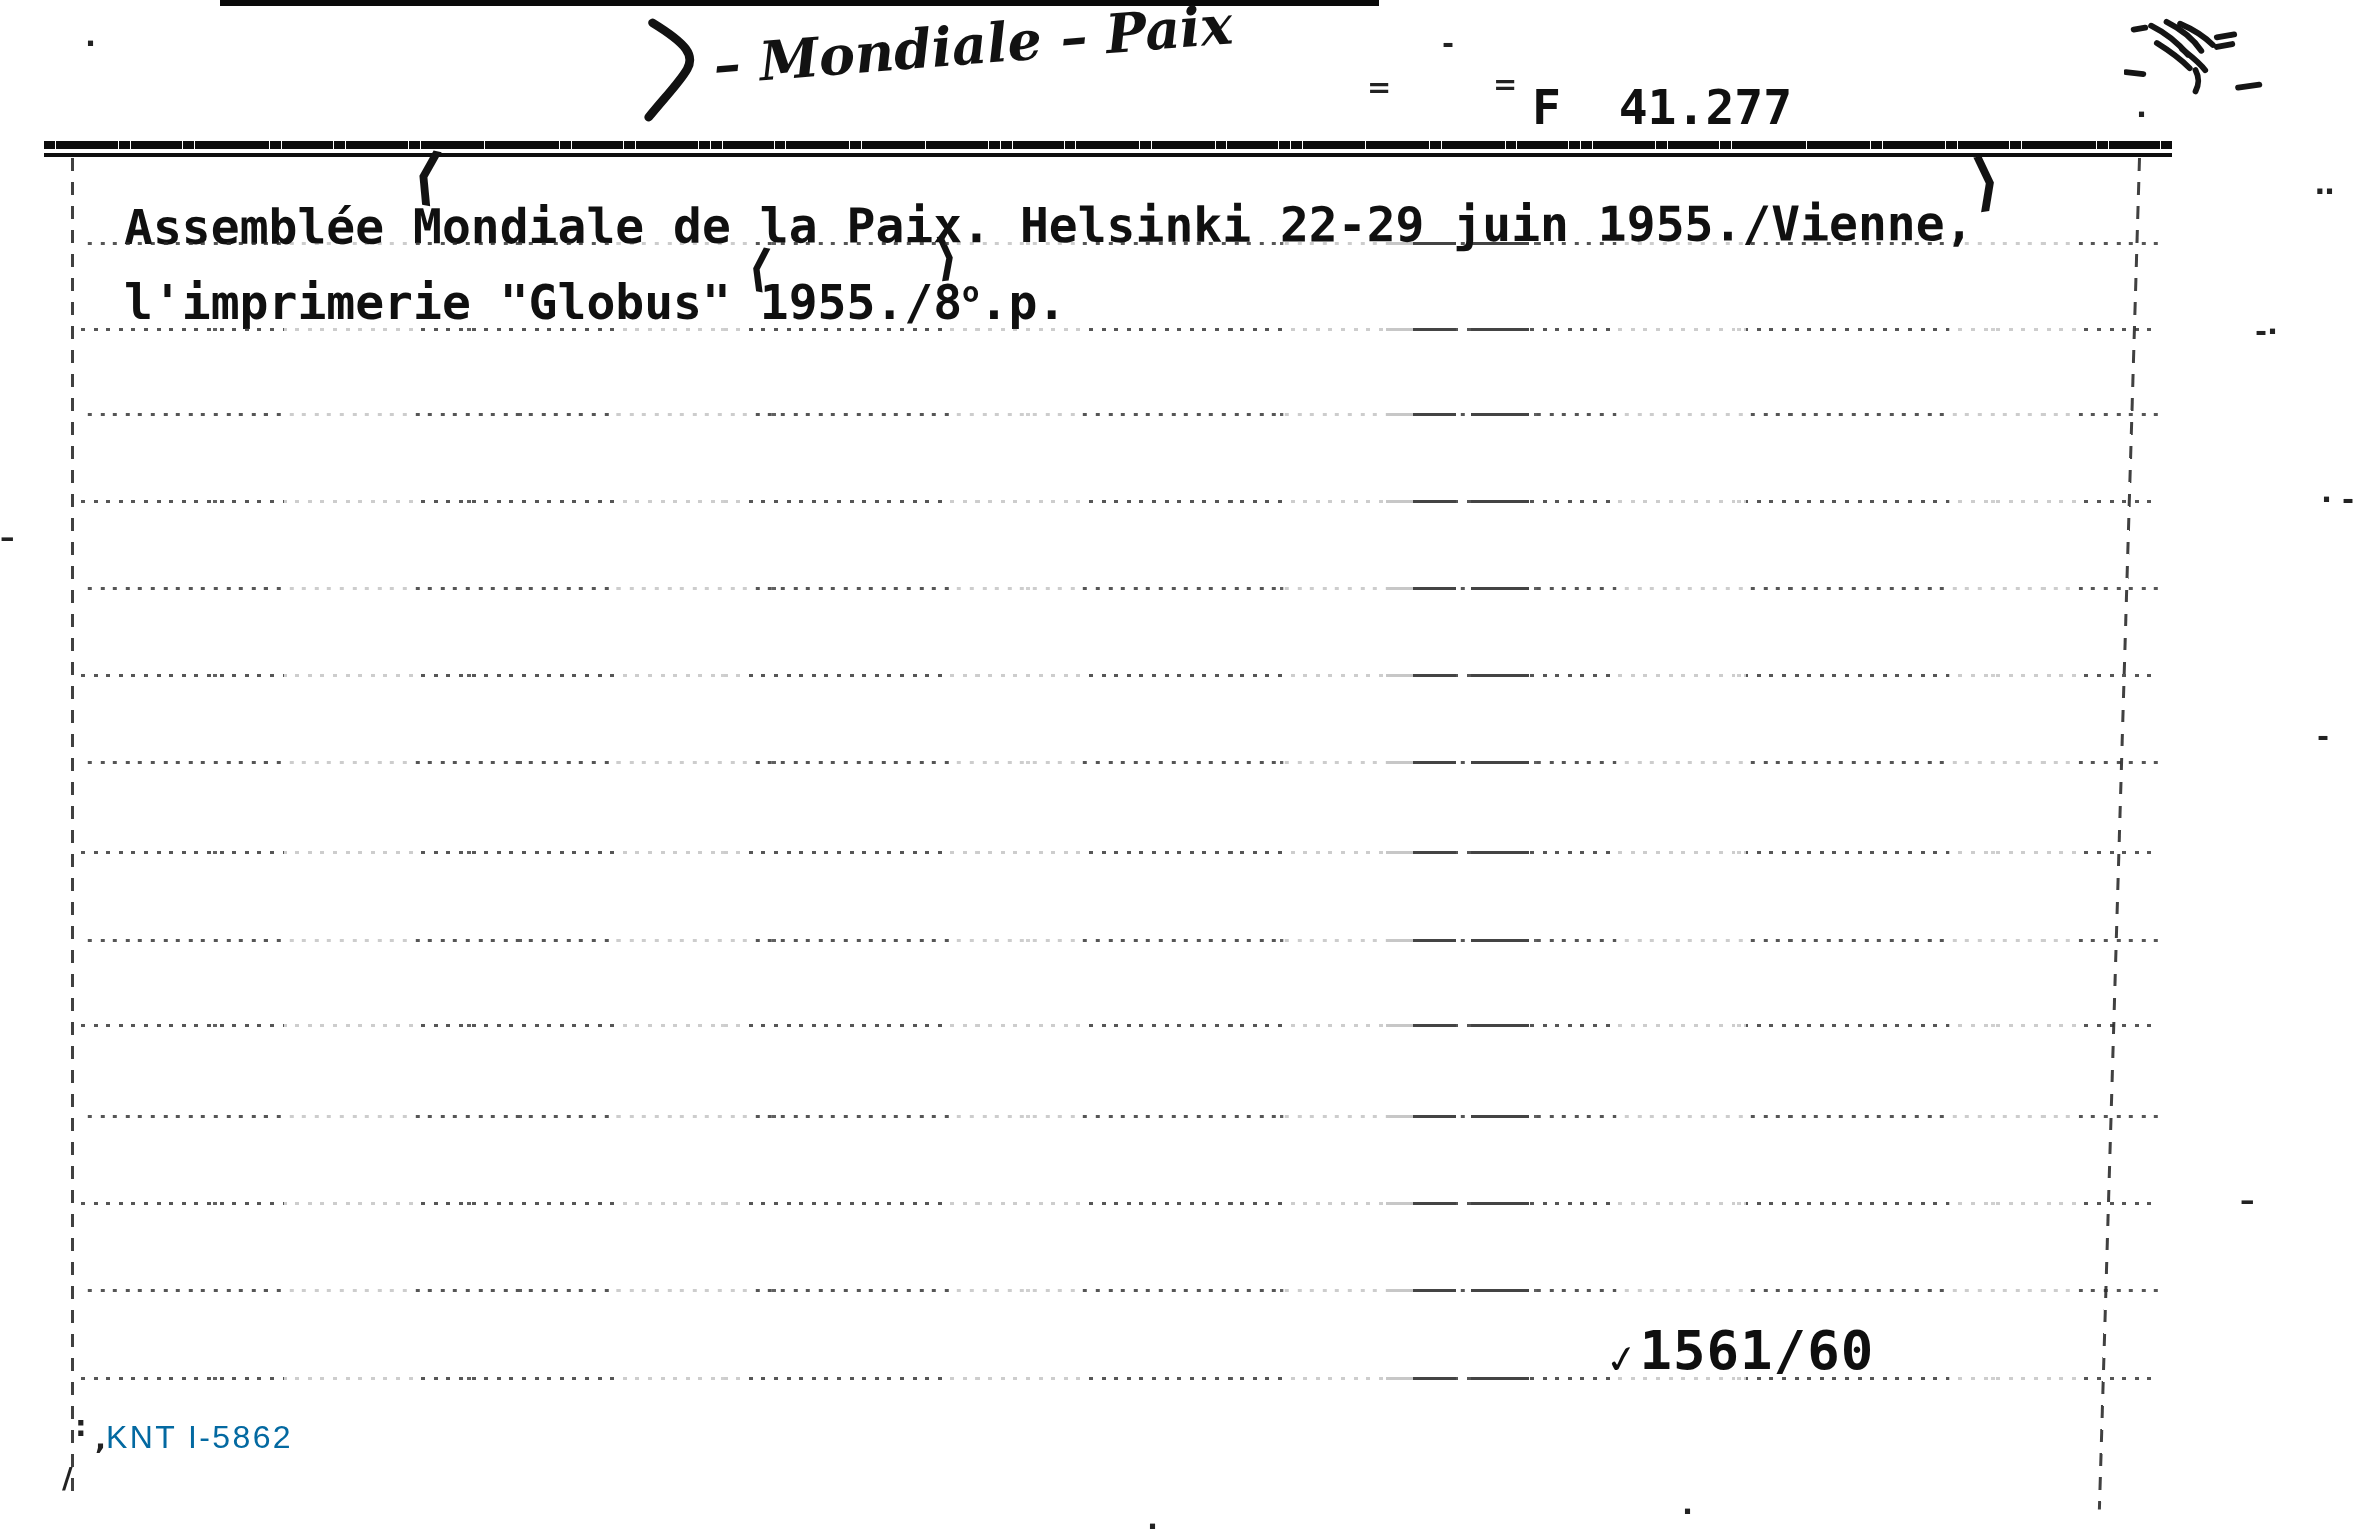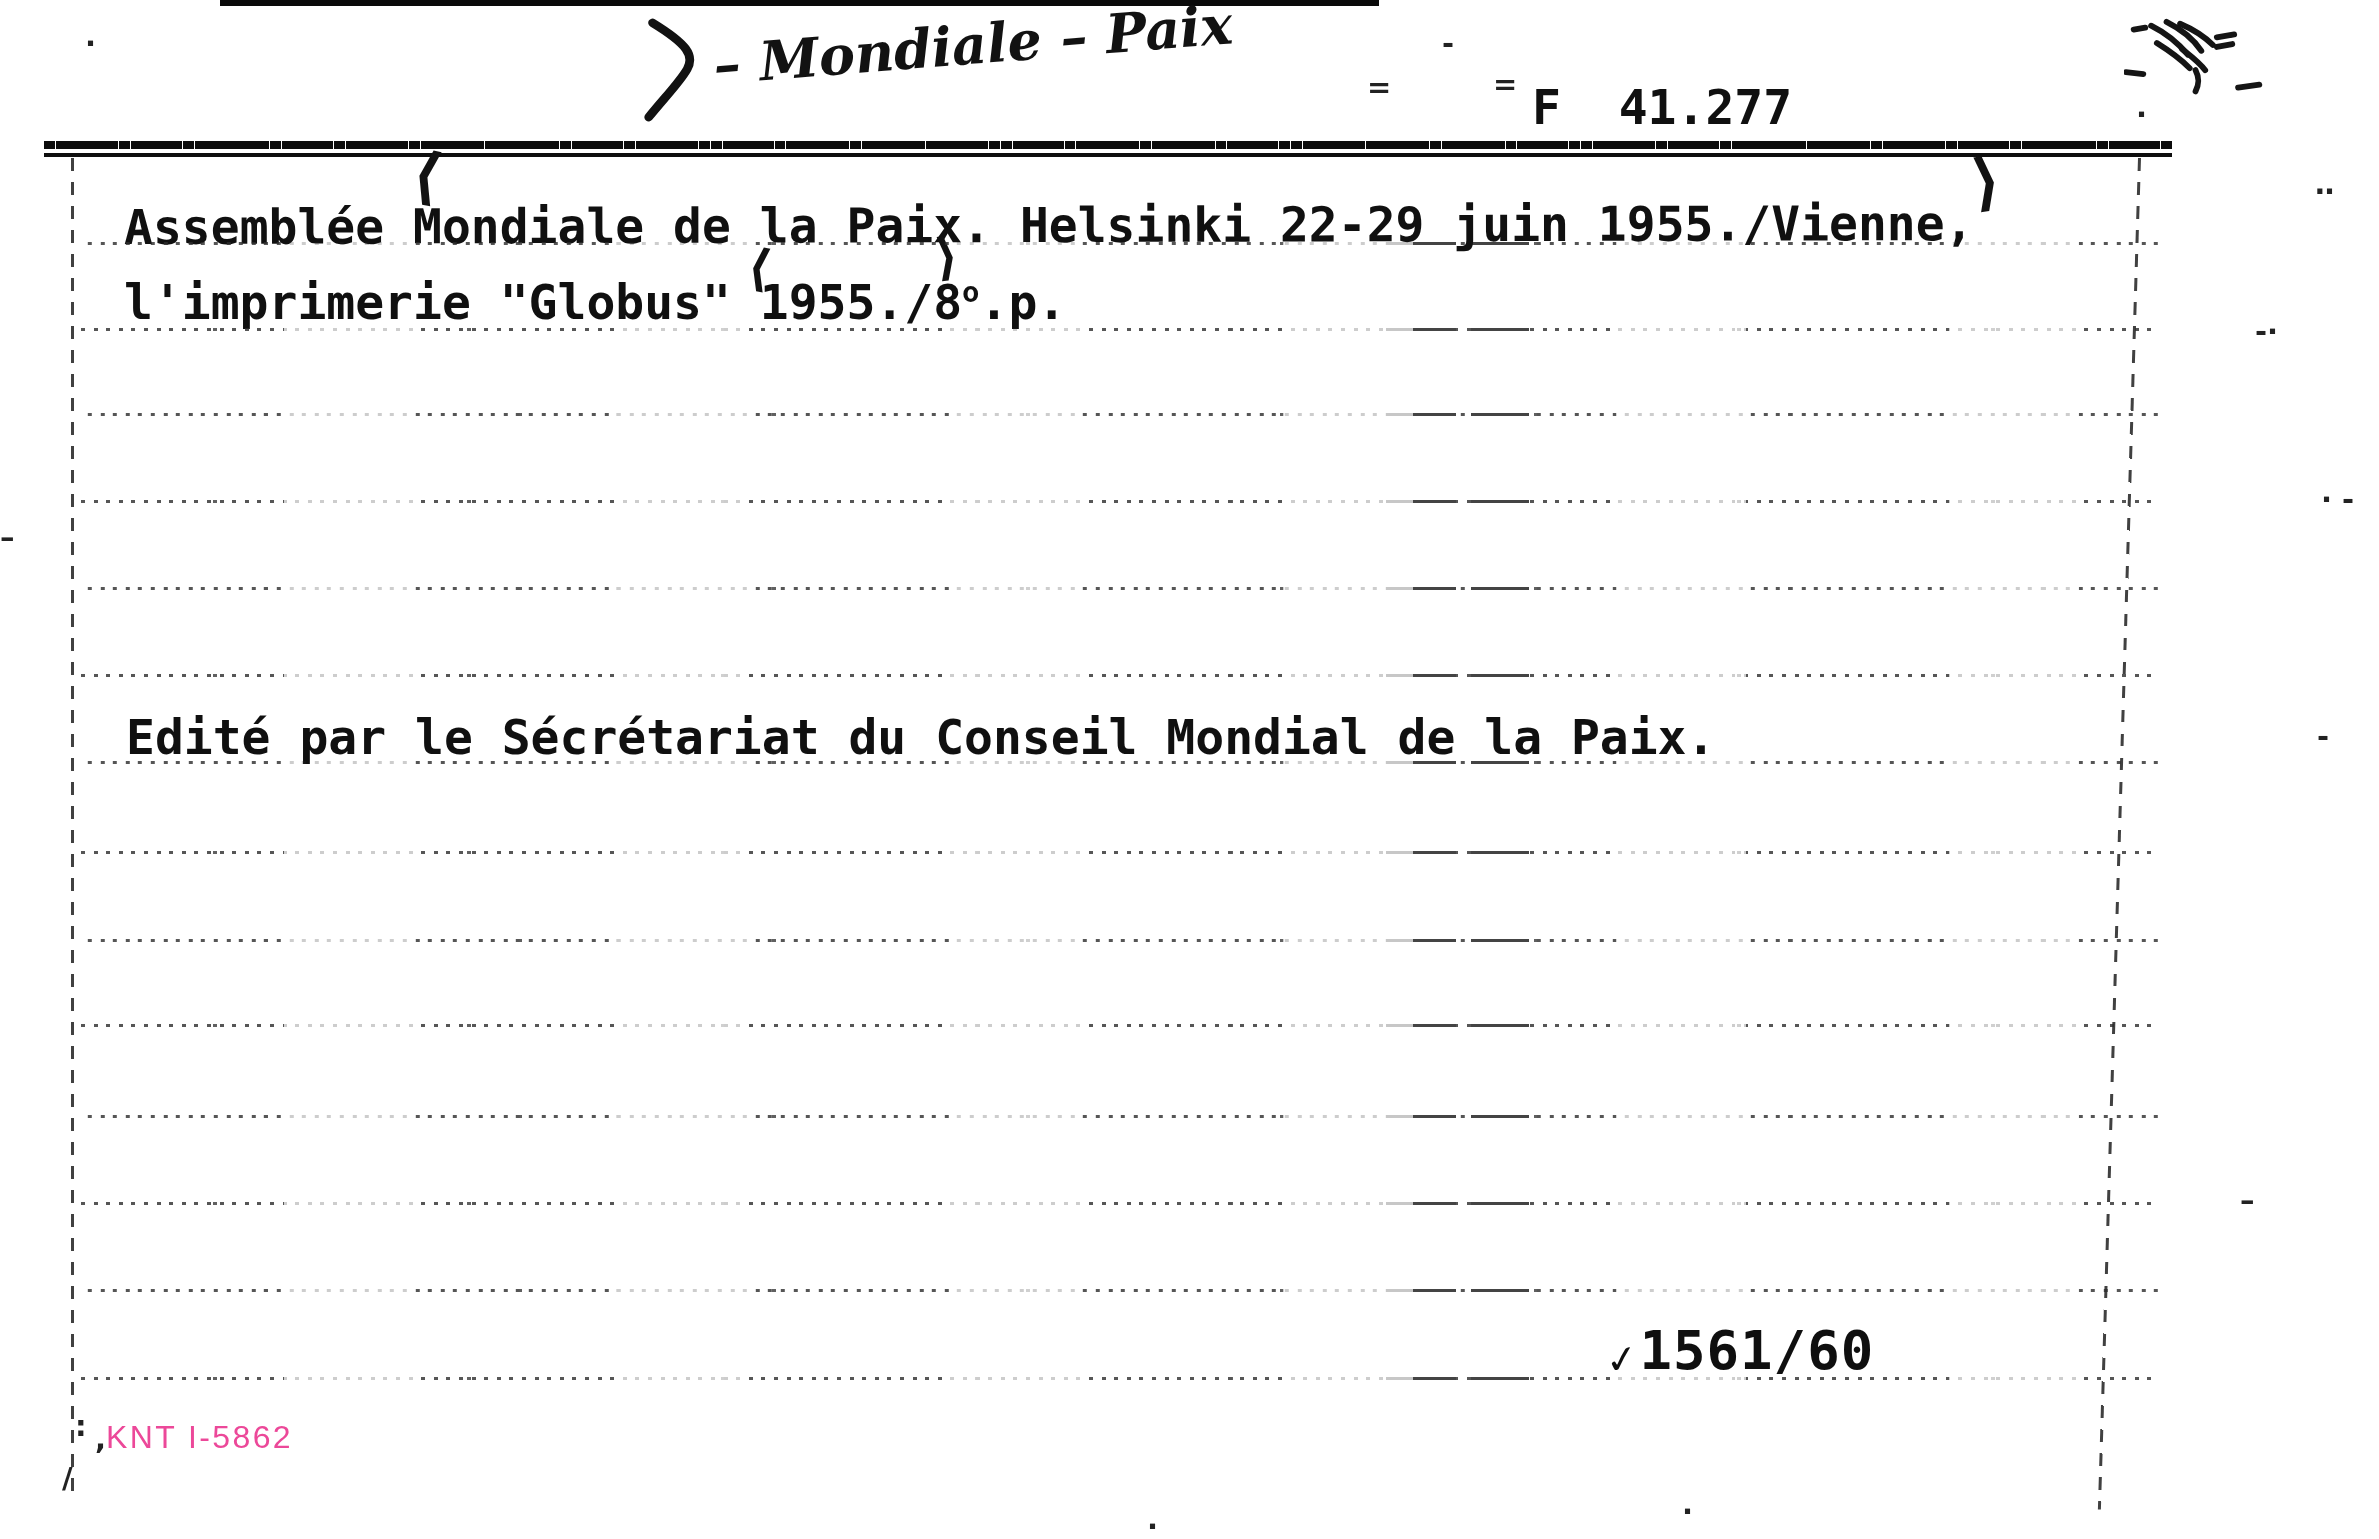--- a/index.html
+++ b/index.html
@@ -62,21 +62,21 @@
   .rline .seg{position:absolute;top:-1px;height:4.8px;background:#161616;opacity:1;}
   .accession{position:absolute;left:1605px;top:1319px;white-space:pre;color:#0f0f0f;}
   .accession .num{font-size:54px;font-weight:bold;letter-spacing:1px;text-align:center;}
   .accession .check{
     display:inline-block;font-family:"DejaVu Sans",sans-serif;font-size:39px;font-weight:bold;
     transform:rotate(-8deg) translateY(3.9px);margin-right:1.9px;
   }
   .stamp{
     position:absolute;left:106px;top:1419px;
     font-family:"Liberation Sans",sans-serif;font-size:32px;font-weight:400;
-    letter-spacing:2.4px;color:#ec4899;white-space:pre;
+    letter-spacing:2.4px;color:#0369a1;white-space:pre;
   }
   .noise{
     position:absolute;font-family:"DejaVu Sans",sans-serif;font-size:29px;font-weight:bold;
     color:#222;white-space:pre;line-height:1;
   }
   .svgmark{position:absolute;}
   .layer{position:absolute;inset:0;pointer-events:none;}
 </style>
 </head>
 <body>
@@ -119,21 +119,20 @@
   <div class="t typed line1">Assemblée Mondiale de la Paix. Helsinki 22-29 juin 1955./Vienne,</div>
 
   <span class="pmark pm1o">⟨</span>
   <span class="pmark pm1c">⟩</span>
 
   <div class="t typed line2"><span>l'imprimerie "Globus" 1955./8</span><span class="sup">o</span><span>.p.</span></div>
 
   <span class="pmark pm2o">⟨</span>
   <span class="pmark pm2c">⟩</span>
 
-  <div class="t typed note2">Edité par le Sécrétariat du Conseil Mondial de la Paix.</div>
 
   <div class="accession"><span class="check">✓</span><span class="num">1561/60</span></div>
 
   <div class="stamp">KNT I-5862</div>
 
   <div class="layer" id="ruled-lines">
       <div class="rline" style="top: 242px;">
         <i class="seg" style="left: 1305px; width: 70px;"></i>
         <i class="seg" style="left: 1390px; width: 58px;"></i>
       </div>

